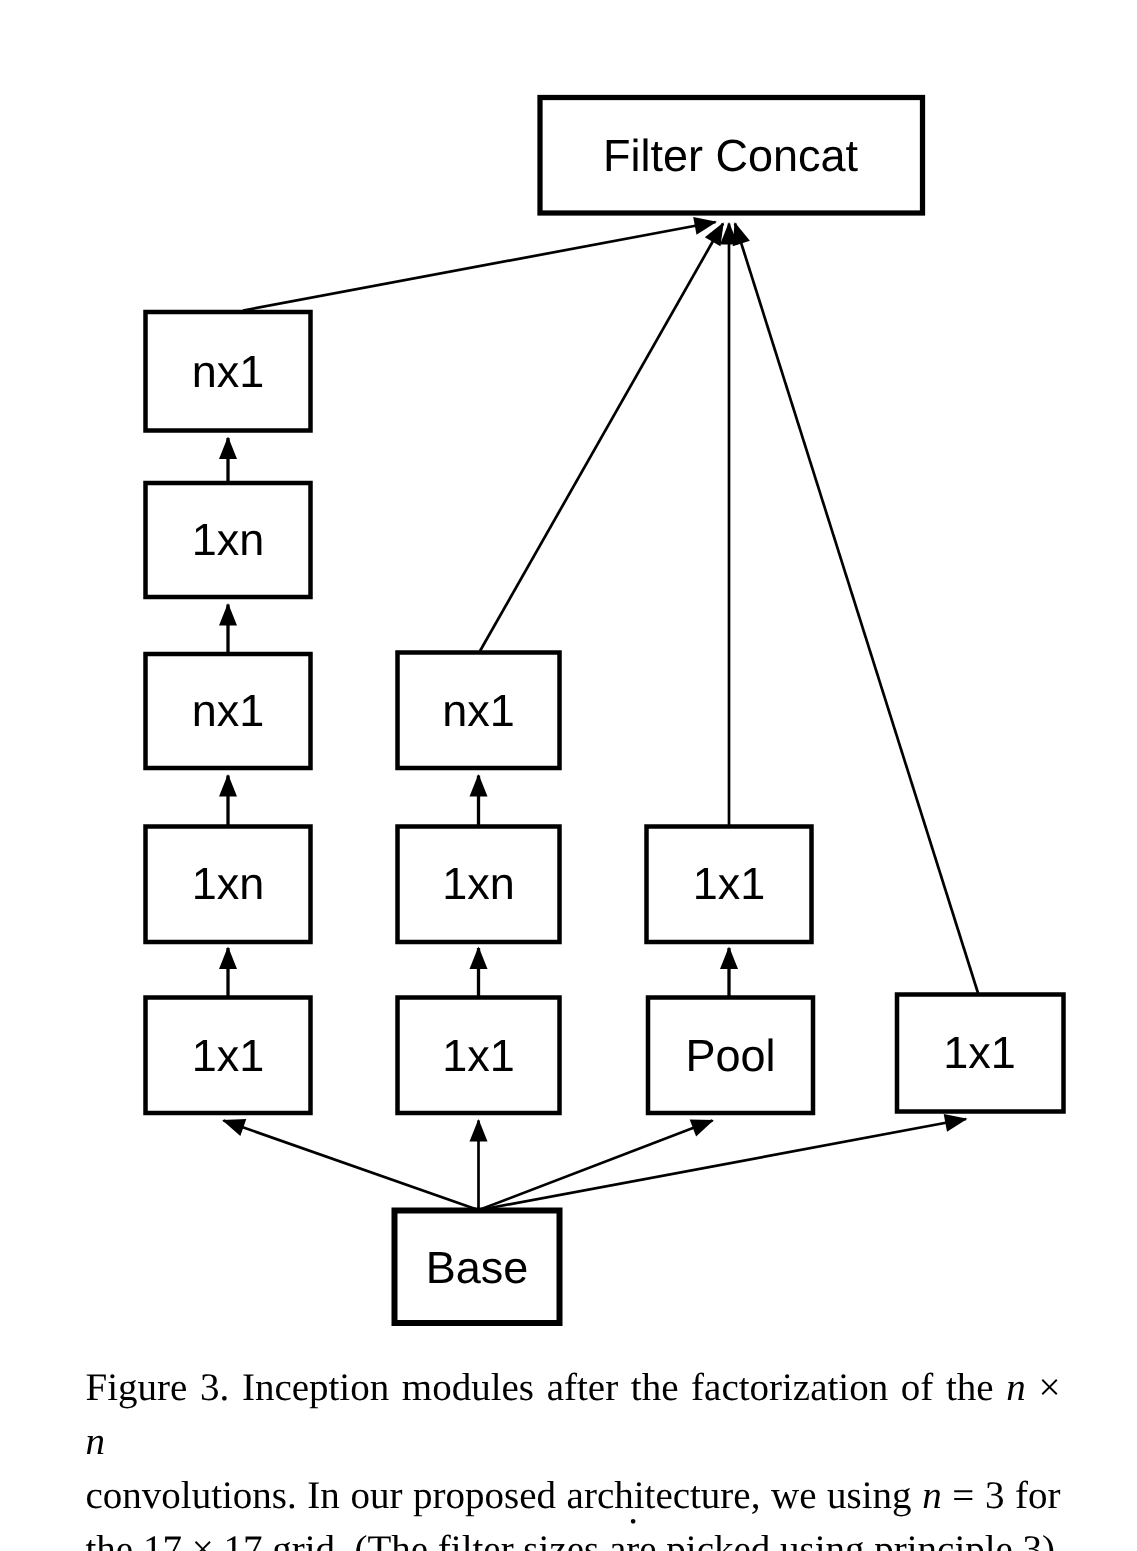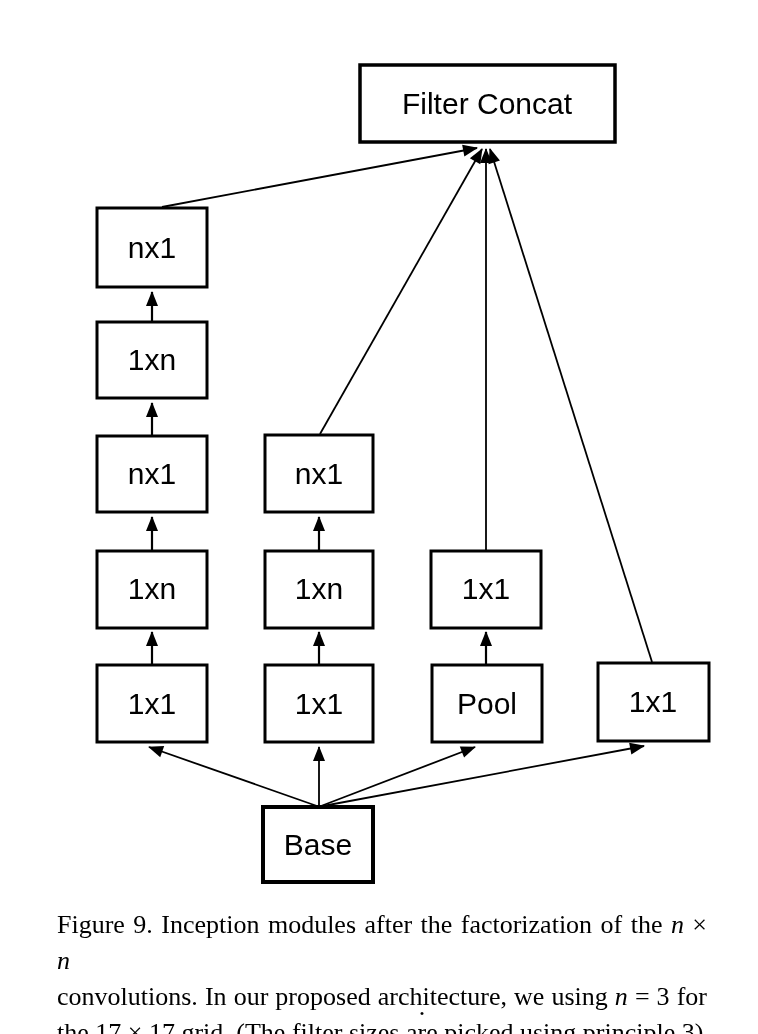--- a/index.html
+++ b/index.html
@@ -120,18 +120,18 @@
   <text x="487" y="714">Pool</text>
 
   <rect x="598" y="663" width="111" height="78" fill="#fff" stroke="#000" stroke-width="3"></rect>
   <text x="653" y="712">1x1</text>
 
   <rect x="263" y="807" width="110" height="75" fill="#ffffff" stroke="#000" stroke-width="4"></rect>
   <text x="318" y="855">Base</text>
 </svg>
 
 <div class="caption">
-  <div class="cap-line"><span>Figure 9. Inception modules after the factorization of the </span><span class="math-var">n</span><span> × </span><span class="math-var">n</span></div>
+  <div class="cap-line"><span>Figure 3. Inception modules after the factorization of the </span><span class="math-var">n</span><span> × </span><span class="math-var">n</span></div>
   <div class="cap-line"><span>convolutions.  In our proposed architecture, we using </span><span class="math-var">n</span><span> = 3 for</span></div>
   <div class="cap-line cap-last">the 17 × 17 grid. (The filter sizes are picked using principle 3)</div>
 </div>
 
 <div class="figure-period">.</div>
 
 </body></html>

